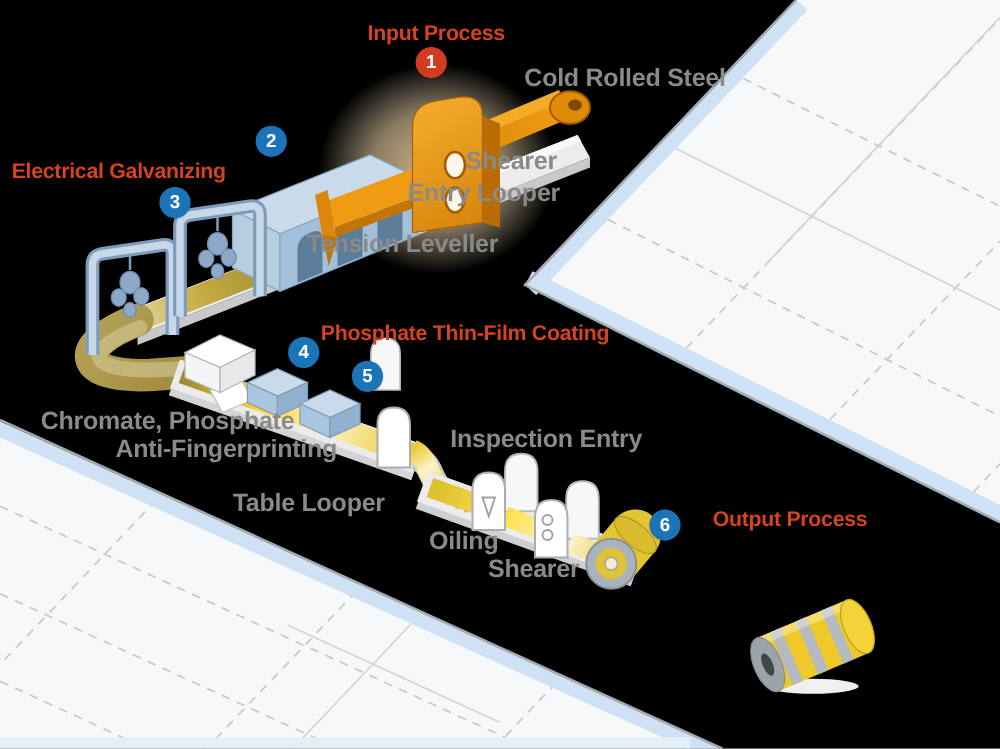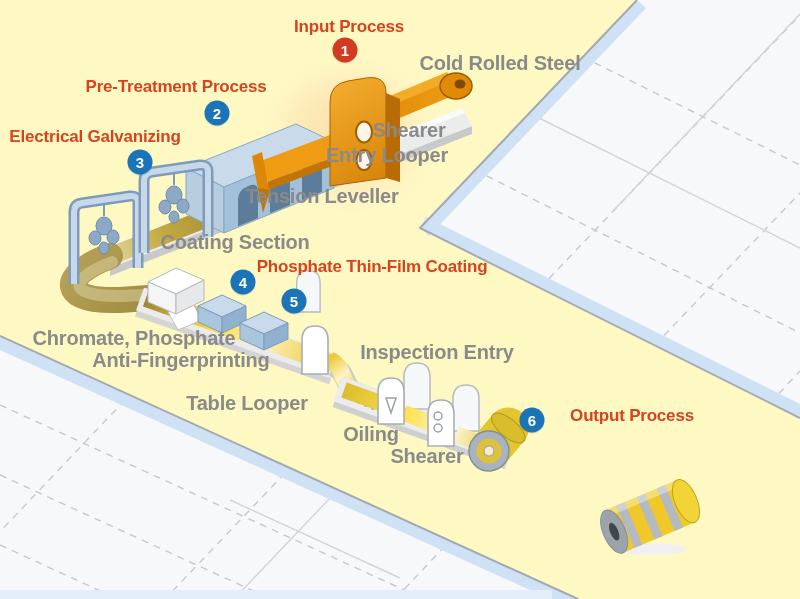--- a/index.html
+++ b/index.html
@@ -3,21 +3,21 @@
 <meta charset="utf-8">
 <style>
   :root{
     --step-red:#d8431f;
     --circle1-red:#d13b22;
     --circle-blue:#1b74b8;
     --label-gray:#8a8a8a;
   }
   html,body{margin:0;padding:0;background:#ffffff;}
   #stage{
-    position:relative;width:800px;height:599px;overflow:hidden;background:#fef9c3;
+    position:relative;width:800px;height:599px;overflow:hidden;background:#000000;
     font-family:"Liberation Sans",sans-serif;
   }
   #scene{position:absolute;left:0;top:0;}
   .lbl{
     position:absolute;transform:translate(-50%,-50%);
     font-size:20px;font-weight:600;color:var(--label-gray);
     white-space:nowrap;letter-spacing:-0.2px;
   }
   .step-text{
     position:absolute;transform:translate(-50%,-50%);
@@ -240,39 +240,37 @@
       <rect x="-40" y="-23" width="78" height="7" fill="#ffffff" opacity="0.35"></rect>
       <ellipse cx="38" cy="0" rx="11" ry="23" fill="#f2d439" stroke="#bfa31f"></ellipse>
       <ellipse cx="-40" cy="0" rx="11" ry="23" fill="#9ba3ab" stroke="#868e96"></ellipse>
       <ellipse cx="-40" cy="0" rx="4" ry="9.5" fill="#41464b"></ellipse>
     </g>
   </svg>
 
   <div class="step-text" style="left:349px;top:27px">Input Process</div>
   <div class="step-num red" style="left:345px;top:50px">1</div>
 
-  <div class="step-text" style="left:176px;top:87px">Pre-Treatment Process</div>
   <div class="step-num" style="left:217px;top:113px">2</div>
 
   <div class="step-text" style="left:95px;top:137px">Electrical Galvanizing</div>
   <div class="step-num" style="left:140px;top:162px">3</div>
 
   <div class="step-text" style="left:372px;top:267px">Phosphate Thin-Film Coating</div>
   <div class="step-num" style="left:243px;top:282px">4</div>
 
   <div class="step-num" style="left:294px;top:301px">5</div>
 
   <div class="step-text" style="left:632px;top:416px">Output Process</div>
   <div class="step-num" style="left:532px;top:420px">6</div>
 
   <div class="lbl" style="left:500px;top:63px">Cold Rolled Steel</div>
   <div class="lbl" style="left:409px;top:130px">Shearer</div>
   <div class="lbl" style="left:387px;top:155px">Entry Looper</div>
   <div class="lbl" style="left:322px;top:196px">Tension Leveller</div>
-  <div class="lbl" style="left:235px;top:242px">Coating Section</div>
   <div class="lbl" style="left:181px;top:360px">Anti-Fingerprinting</div>
   <div class="lbl" style="left:134px;top:338px">Chromate, Phosphate</div>
   <div class="lbl" style="left:437px;top:352px">Inspection Entry</div>
   <div class="lbl" style="left:247px;top:403px">Table Looper</div>
   <div class="lbl" style="left:371px;top:434px">Oiling</div>
   <div class="lbl" style="left:427px;top:456px">Shearer</div>
 
 </div>
 
 </body></html>

